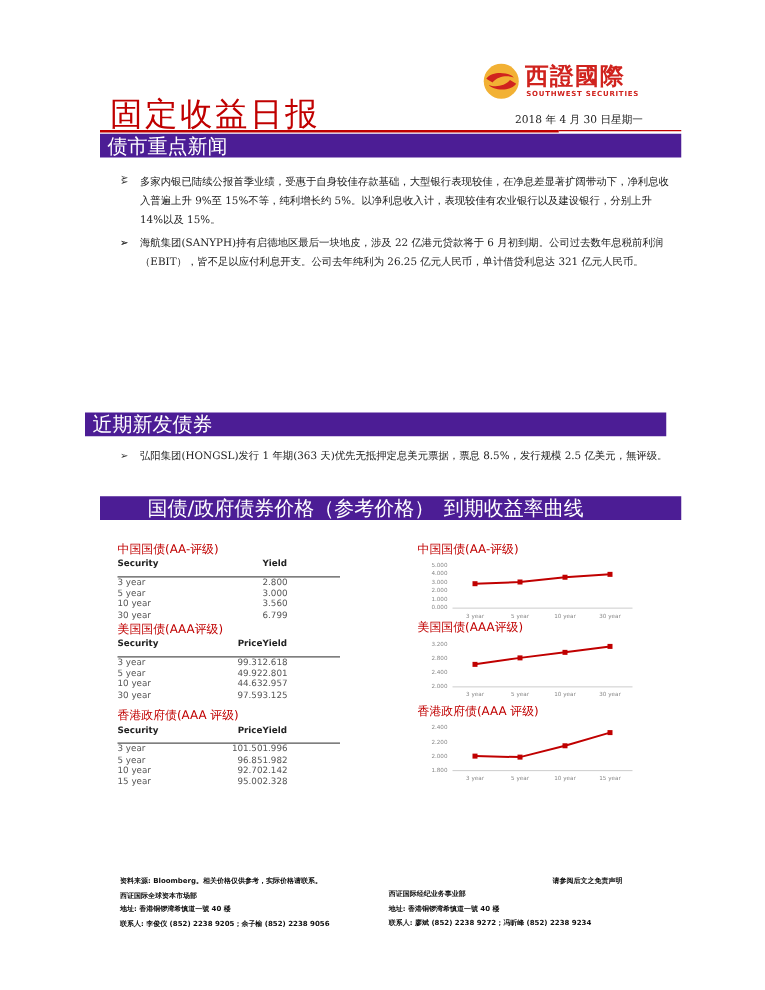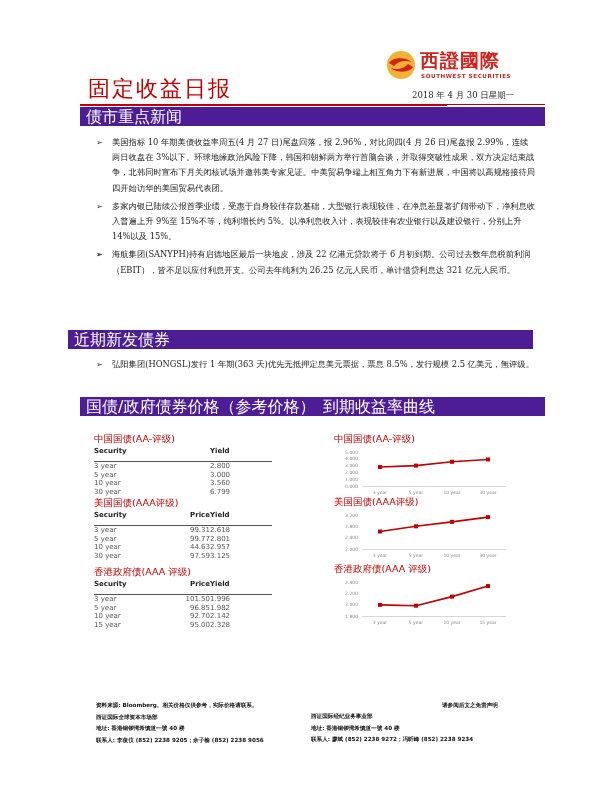--- a/index.html
+++ b/index.html
@@ -8,32 +8,32 @@
   .abs { position:absolute; }
 
   
   .logo { left:386px; top:36px; width:140px; height:34px;margin-top:14px; }
   .logo-mark { position:absolute; left:0; top:0; width:30px; height:30px; }
   .logo-cn { position:absolute; left:34px; top:-2px; font-family:"DejaVu Sans", sans-serif;
              font-size:19px; color:#d0231e; letter-spacing:1px; font-weight:bold; white-space:nowrap; }
   .logo-en { position:absolute; left:35px; top:23px; font-family:"DejaVu Sans", sans-serif;
              font-size:5.6px; color:#d0231e; letter-spacing:0.6px; font-weight:bold; white-space:nowrap; }
 
-  .title { left:88px; top:74px; font-family:"DejaVu Sans", sans-serif; font-size:22px;
+  .title { left:88px; top:74px; font-family:"DejaVu Sans", sans-serif; font-size:26px;
            color:#c00000; letter-spacing:2px; }
   .date { left:412px; top:90px; font-size:8.5px; color:#222; font-family:"DejaVu Serif", serif; white-space:nowrap; }
   .title-rule { left:80px; top:104px; width:367px; height:2px; background:#c00000; }
   .title-rule2 { left:447px; top:104px; width:98px; height:1px; background:#c00000; }
 
   .bar { background:#4c1d95; color:#fff; font-family:"DejaVu Sans", sans-serif;
          font-size:16px; height:19px; line-height:19px; padding-left:6px; box-sizing:border-box; }
   .bar1 { left:80px; top:107px; width:465px; }
   .bar2 { left:68px; top:330px; width:465px; }
   .bar3 { left:80px; top:397px; width:465px; }
-  .bar3 span { position:absolute; top:0; }
+  .bar3 span { position:absolute; top:0;margin-left:32px; }
 
   .news { left:96px; width:440px; font-size:8.3px; line-height:15.2px; color:#222; }
   .news-item { position:relative; padding-left:16px; margin:0 0 3px 0; }
   .news-item .bullet { position:absolute; left:0; top:0; font-size:8px; color:#333; }
   .news1 { top:135px; }
   .news2 { top:357px; }
 
   
   .tbl { left:94px; width:178px; font-family:"DejaVu Sans", sans-serif; font-size:7px; color:#555; }
   .tbl-title { font-family:"DejaVu Sans", sans-serif; font-size:9.5px; color:#c00000; margin-bottom:1px; white-space:nowrap; }
@@ -75,21 +75,20 @@
 
 <div class="abs title">固定收益日报</div>
 <div class="abs date">2018 年 4 月 30 日星期一</div>
 <div class="abs title-rule"></div>
 <div class="abs title-rule2"></div>
 
 <div class="abs bar bar1">债市重点新闻</div>
 <div class="abs news news1">
   <div class="news-item">
     <span class="bullet">➢</span>
-    <span>美国指标 10 年期美债收益率周五(4 月 27 日)尾盘回落，报 2.96%，对比周四(4 月 26 日)尾盘报 2.99%，连续两日收盘在 3%以下。环球地缘政治风险下降，韩国和朝鲜两方举行首脑会谈，并取得突破性成果，双方决定结束战争，北韩同时宣布下月关闭核试场并邀韩美专家见证。中美贸易争端上相互角力下有新进展，中国将以高规格接待周四开始访华的美国贸易代表团。</span>
   </div>
   <div class="news-item">
     <span class="bullet">➢</span>
     <span>多家内银已陆续公报首季业绩，受惠于自身较佳存款基础，大型银行表现较佳，在净息差显著扩阔带动下，净利息收入普遍上升 9%至 15%不等，纯利增长约 5%。以净利息收入计，表现较佳有农业银行以及建设银行，分别上升 14%以及 15%。</span>
   </div>
   <div class="news-item">
     <span class="bullet">➢</span>
   </div>
   <div class="news-item">
     <span class="bullet">➢</span>
@@ -146,21 +145,21 @@
     <span class="c-price">Price</span>
     <span class="c-yield">Yield</span>
   </div>
   <div class="tbl-row">
       <span class="c-sec">3 year</span>
       <span class="c-price">99.31</span>
       <span class="c-yield">2.618</span>
     </div>
   <div class="tbl-row">
       <span class="c-sec">5 year</span>
-      <span class="c-price">99.77</span>
+      <span class="c-price">49.92</span>
       <span class="c-yield">2.801</span>
     </div>
   <div class="tbl-row">
       <span class="c-sec">10 year</span>
       <span class="c-price">44.63</span>
       <span class="c-yield">2.957</span>
     </div>
   <div class="tbl-row">
       <span class="c-sec">30 year</span>
       <span class="c-price">97.59</span>

